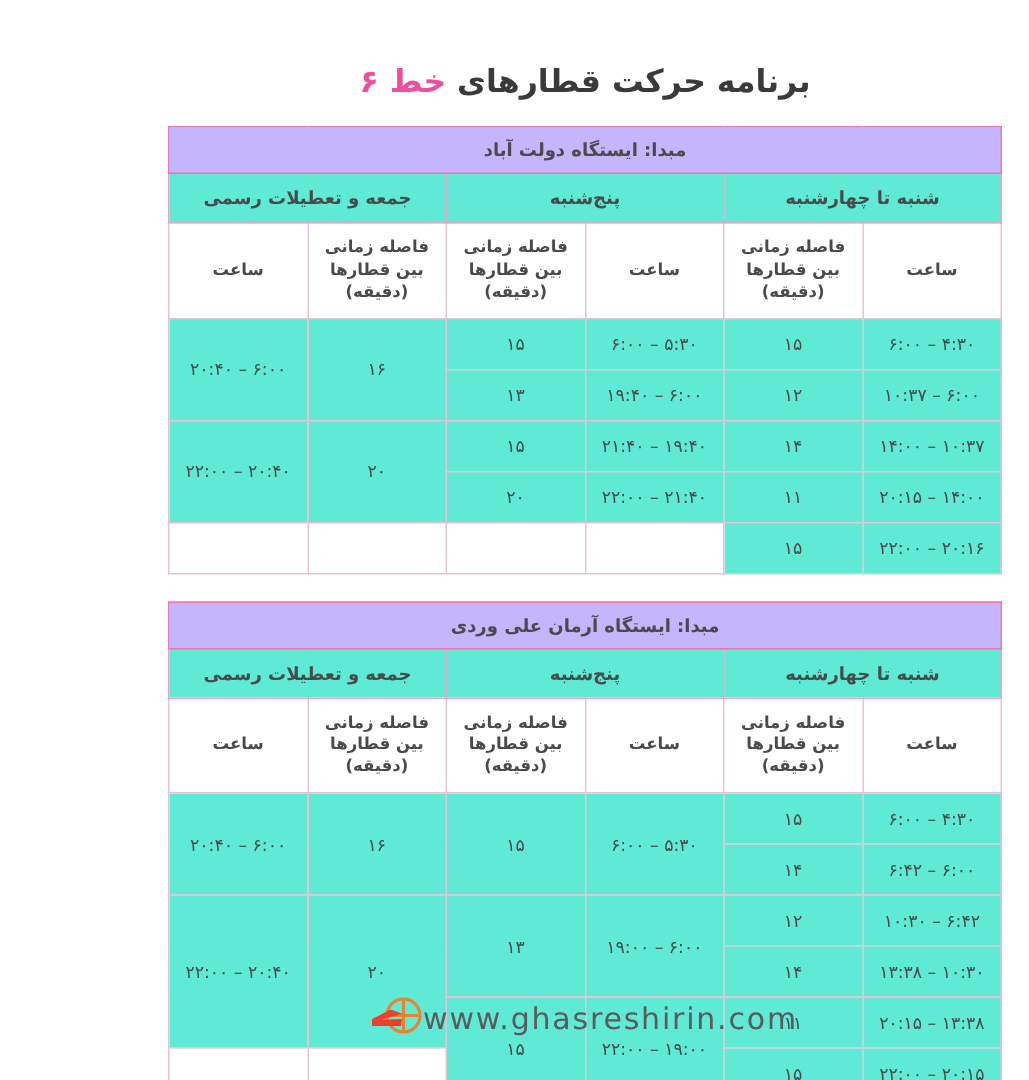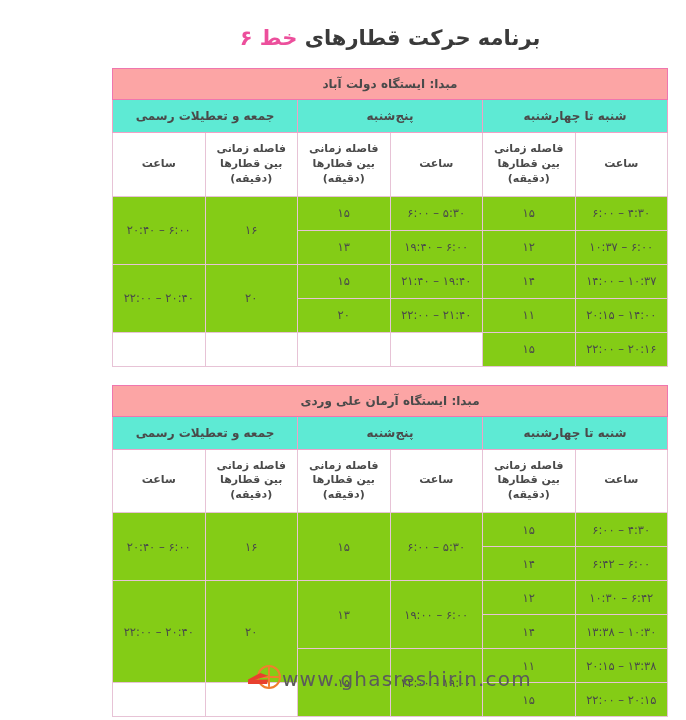--- a/index.html
+++ b/index.html
@@ -12,21 +12,21 @@
     background: #ffffff;
     font-family: "DejaVu Sans", "Liberation Sans", sans-serif;
     color: #333333;
     overflow: hidden;
   }
   .page {
     width: 592px;
     height: 720px;
     position: relative;
     box-sizing: border-box;
-    padding: 0 18px;
+    padding: 16px 18px;
   }
 
   
   .title {
     text-align: center;
     font-size: 21px;
     font-weight: bold;
     color: #3a3a3a;
     padding: 26px 0 18px 0;
     letter-spacing: 0;
@@ -48,21 +48,21 @@
     font-size: 11px;
   }
   table.sched td, table.sched th {
     border: 1px solid #e7c3d6;
     text-align: center;
     vertical-align: middle;
     padding: 4px 3px;
     color: #4a4a4a;
   }
   .origin-bar {
-    background: #fca5a5;
+    background: #c4b5fd;
     color: #ffffff;
     font-weight: bold;
     font-size: 12px;
     border: 1px solid #ef76ae !important;
     padding: 8px 4px !important;
     letter-spacing: 0;
     margin-left: 24px;
   }
   .grp-head {
     background: #5eead4;
@@ -77,21 +77,21 @@
     font-weight: bold;
     font-size: 11px;
     color: #4a4a4a;
     line-height: 1.35;
     padding: 9px 4px !important;
     height: 42px;
   }
   td.cell {
     height: 25px;
     font-size: 11.5px;
-    background: #84cc16;
+    background: #5eead4;
   }
   td.empty {
     background: #ffffff;
   }
 
   
   col.c-saat { width: 16.2%; }
   col.c-fas  { width: 16.2%; }
 
   

